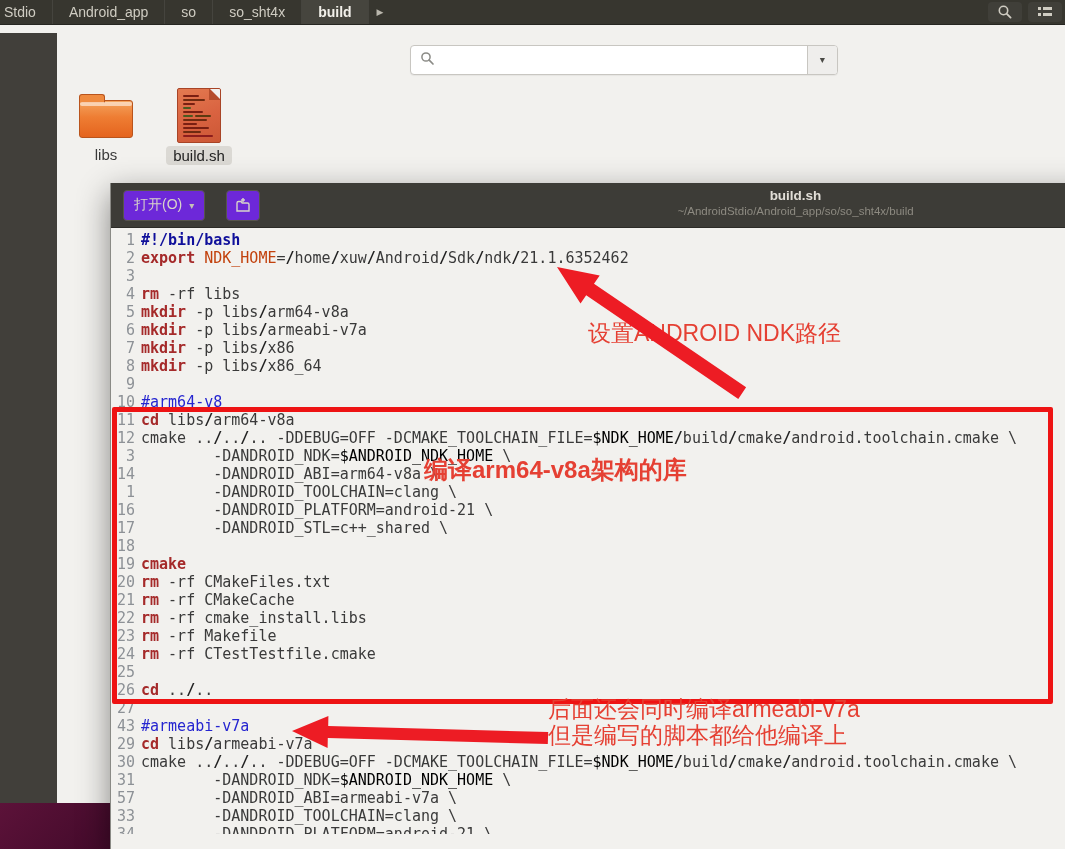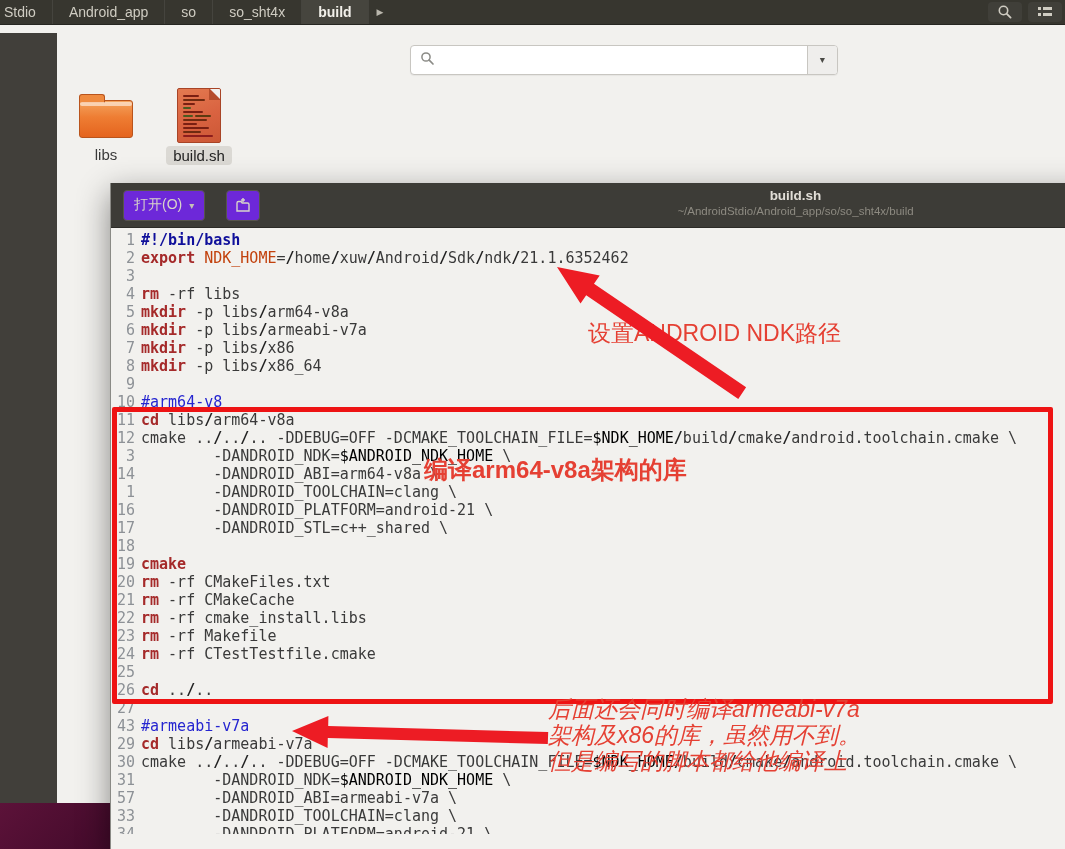--- a/index.html
+++ b/index.html
@@ -127,21 +127,21 @@
 
   
   .ann { position:absolute; pointer-events:none; }
   .ann-rect {
     left:112px; top:407px; width:941px; height:297px;
     border:5px solid #ee1313; border-radius:2px;
   }
   .ann-text { color:#e54033; font-size:23px; white-space:nowrap; }
   .ann-ndk { left:588px; top:318px; }
   .ann-arm64 { left:424px; top:454px; font-size:24px;font-weight:bold; }
-  .ann-v7a { left:548px; top:696px; line-height:26px;font-style:italic; }
+  .ann-v7a { left:548px; top:696px; line-height:26px; }
   .ann svg { display:block; }
 </style>
 </head>
 <body>
 
 <div class="topbar">
   <div class="ptab first">
       <span>Stdio</span>
     </div>
   <div class="ptab">
@@ -271,21 +271,20 @@
       <div class="code-line"><span class="ln">34</span><span class="seg-t">        -DANDROID_PLATFORM=android-21 \</span></div>
     </div>
 </div>
 
 <div class="ann ann-rect"></div>
 
 <div class="ann ann-text ann-ndk">设置ANDROID NDK路径</div>
 <div class="ann ann-text ann-arm64">编译arm64-v8a架构的库</div>
 <div class="ann ann-text ann-v7a">
   <div>后面还会同时编译armeabi-v7a</div>
-  <div>架构及x86的库，虽然用不到。</div>
   <div>但是编写的脚本都给他编译上</div>
 </div>
 
 <div class="ann" style="left:545px;top:258px">
   <svg width="210" height="145" viewBox="0 0 210 145">
     <polygon fill="#ed1c24" points="12,9 35.5,45.6 41.2,37.3 193.3,140.9 201.1,129.3 49,25.7 54.7,17.4"></polygon>
   </svg>
 </div>
 
 <div class="ann" style="left:284px;top:712px">

